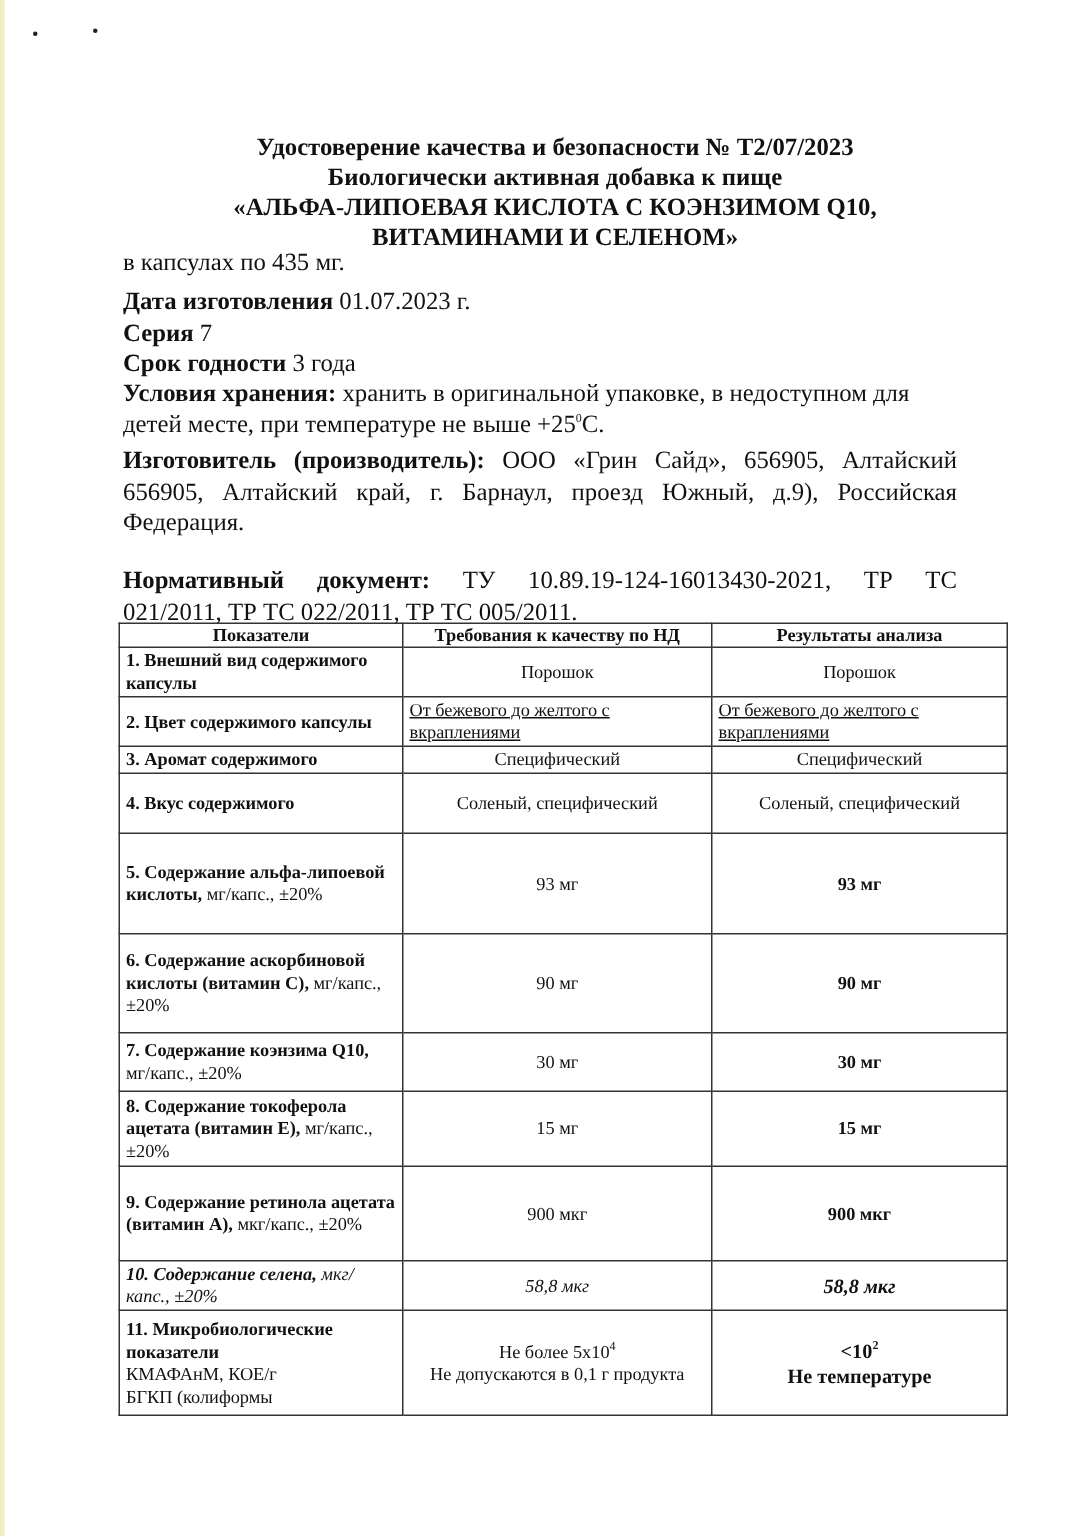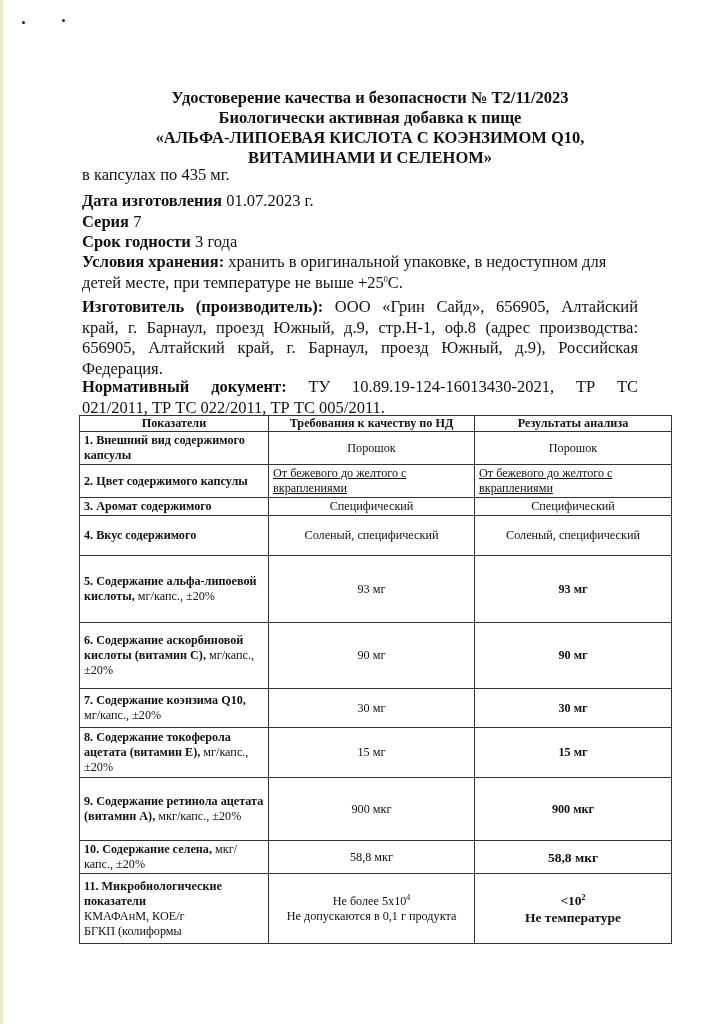--- a/index.html
+++ b/index.html
@@ -41,21 +41,21 @@
     sup { font-size: 8px; line-height: 0; }
   </style>
 </head>
 <body>
 
 <div class="left-edge"></div>
 <div class="dot d1"></div>
 <div class="dot d2"></div>
 
 <div class="title-block">
-  <div>Удостоверение качества и безопасности № Т2/11/2023</div>
+  <div>Удостоверение качества и безопасности № Т2/07/2023</div>
   <div>Биологически активная добавка к пище</div>
   <div>«АЛЬФА-ЛИПОЕВАЯ КИСЛОТА С КОЭНЗИМОМ Q10,</div>
   <div>ВИТАМИНАМИ И СЕЛЕНОМ»</div>
 </div>
 
 <div class="info" style="top:165px;">в капсулах по 435 мг.</div>
 
 <div class="info" style="top:191px;">
   <b>Дата изготовления</b>
   <span>01.07.2023 г.</span>
@@ -79,21 +79,20 @@
   <div>
     <span>детей месте, при температуре не выше +25</span><sup>0</sup><span>С.</span>
   </div>
 </div>
 
 <div class="info" style="top:297px;">
   <div class="just-full">
     <b>Изготовитель (производитель):</b>
     <span>ООО «Грин Сайд», 656905, Алтайский</span>
   </div>
-  <div class="just-full">край, г. Барнаул, проезд Южный, д.9, стр.Н-1, оф.8 (адрес производства:</div>
   <div class="just-full">656905, Алтайский край, г. Барнаул, проезд Южный, д.9), Российская</div>
   <div>Федерация.</div>
 </div>
 
 <div class="info" style="top:377px;">
   <div class="just-full">
     <b>Нормативный документ:</b>
     <span>ТУ 10.89.19-124-16013430-2021, ТР ТС</span>
   </div>
   <div>021/2011, ТР ТС 022/2011, ТР ТС 005/2011.</div>
@@ -151,21 +150,21 @@
     <tr style="height:50px;">
       <td class="name"><span>8. Содержание токоферола ацетата (витамин Е),</span><span class="unit"> мг/капс., ±20%</span></td>
       <td class="req top">15 мг</td>
       <td class="res bold top">15 мг</td>
     </tr>
     <tr style="height:63px;">
       <td class="name"><span>9. Содержание ретинола ацетата (витамин А),</span><span class="unit"> мкг/капс., ±20%</span></td>
       <td class="req top">900 мкг</td>
       <td class="res bold top">900 мкг</td>
     </tr>
-    <tr style="height:28px;">
+    <tr style="height:28px;font-style:italic;">
       <td class="name"><span>10. Содержание селена,</span><span class="unit"> мкг/капс., ±20%</span></td>
       <td class="req top">58,8 мкг</td>
       <td class="res bold top res-big">58,8 мкг</td>
     </tr>
     <tr style="height:70px;">
       <td class="name">
         <div>11. Микробиологические показатели</div>
         <div class="micro-norm">КМАФАнМ, КОЕ/г</div>
         <div class="micro-norm">БГКП (колиформы</div>
       </td>

